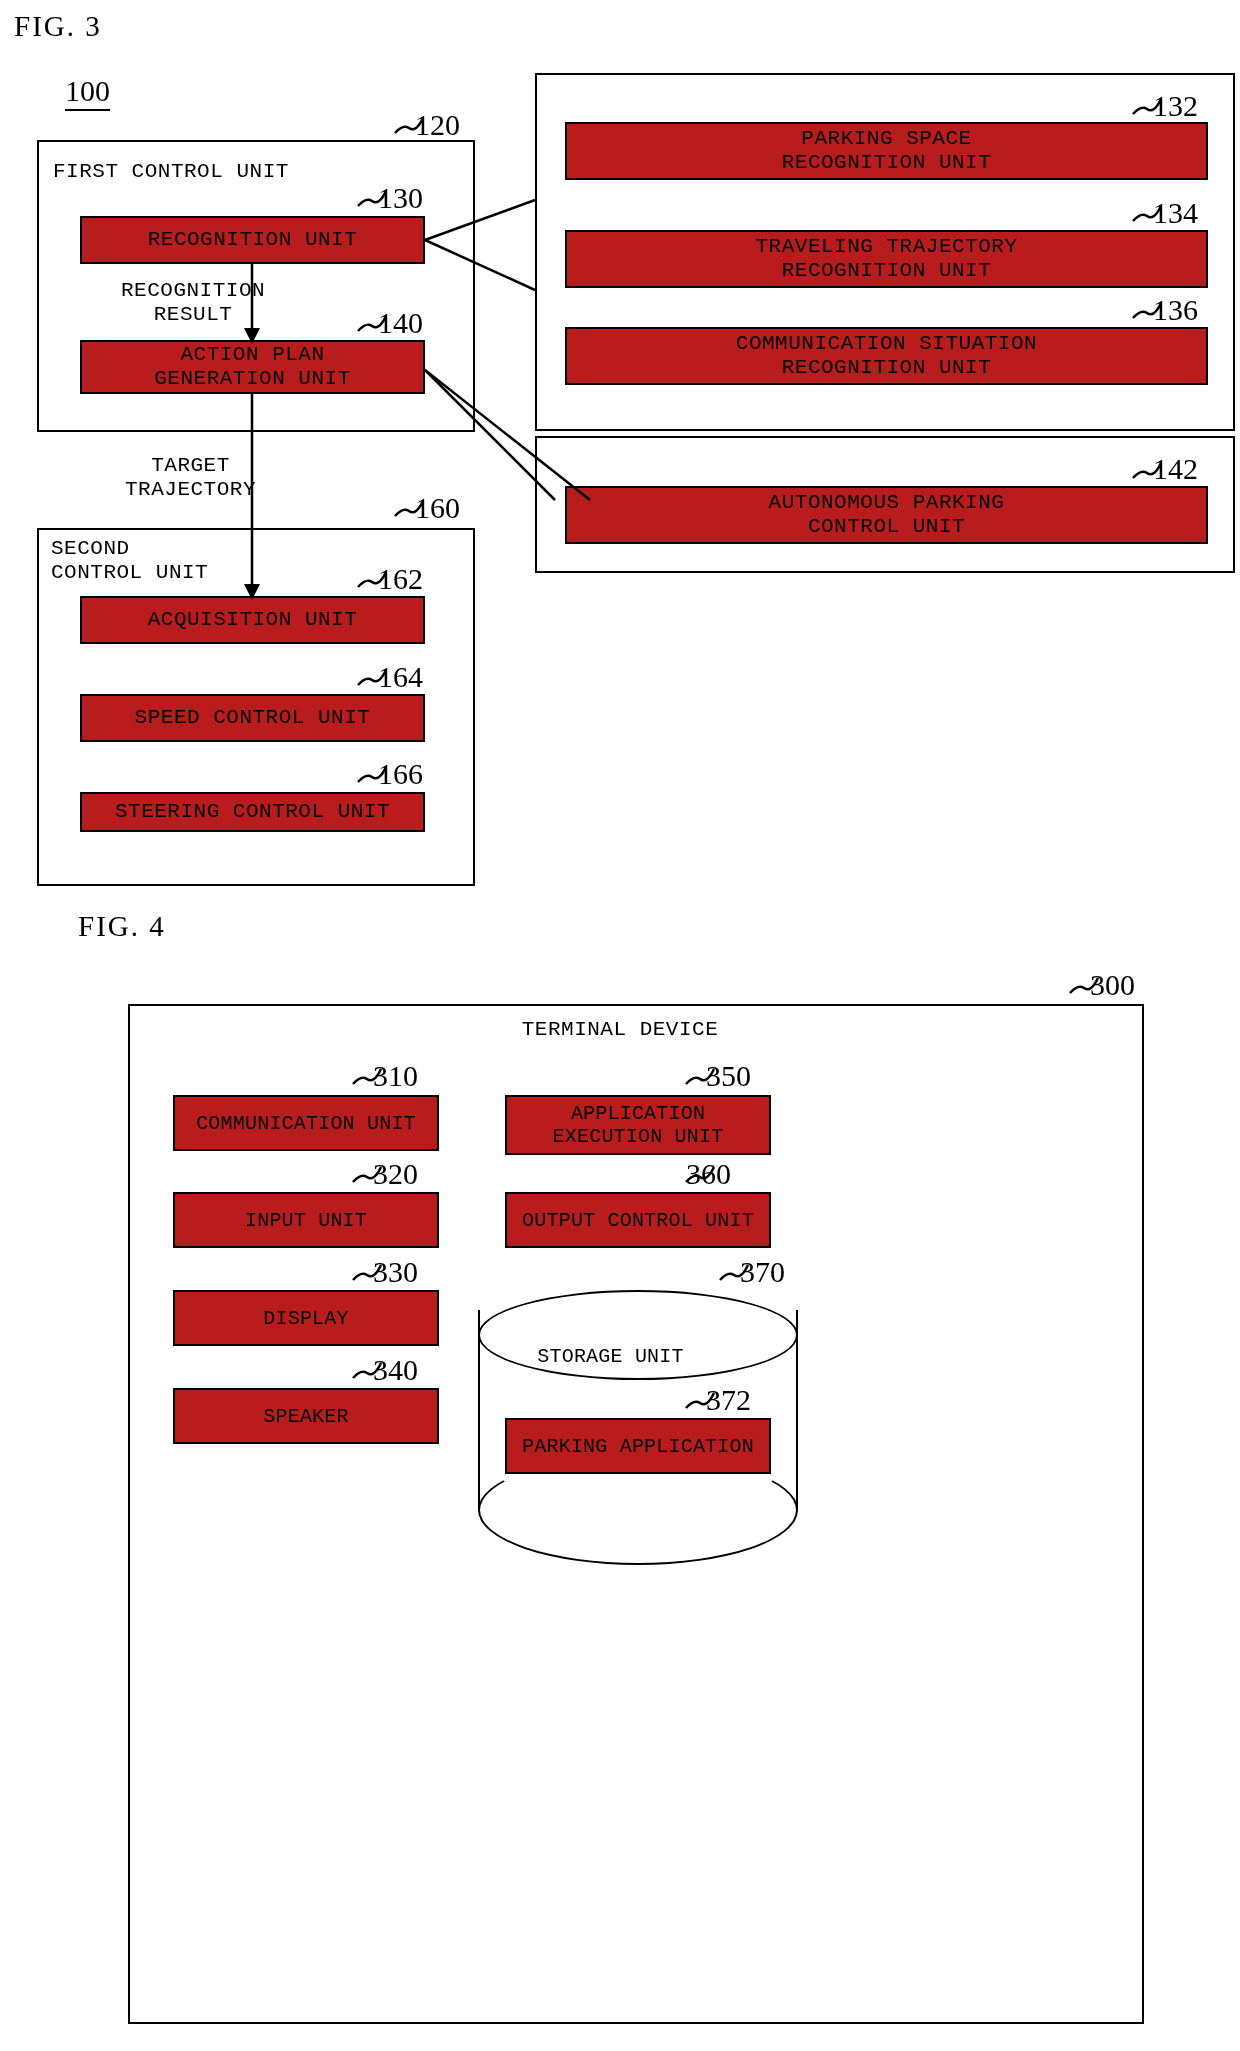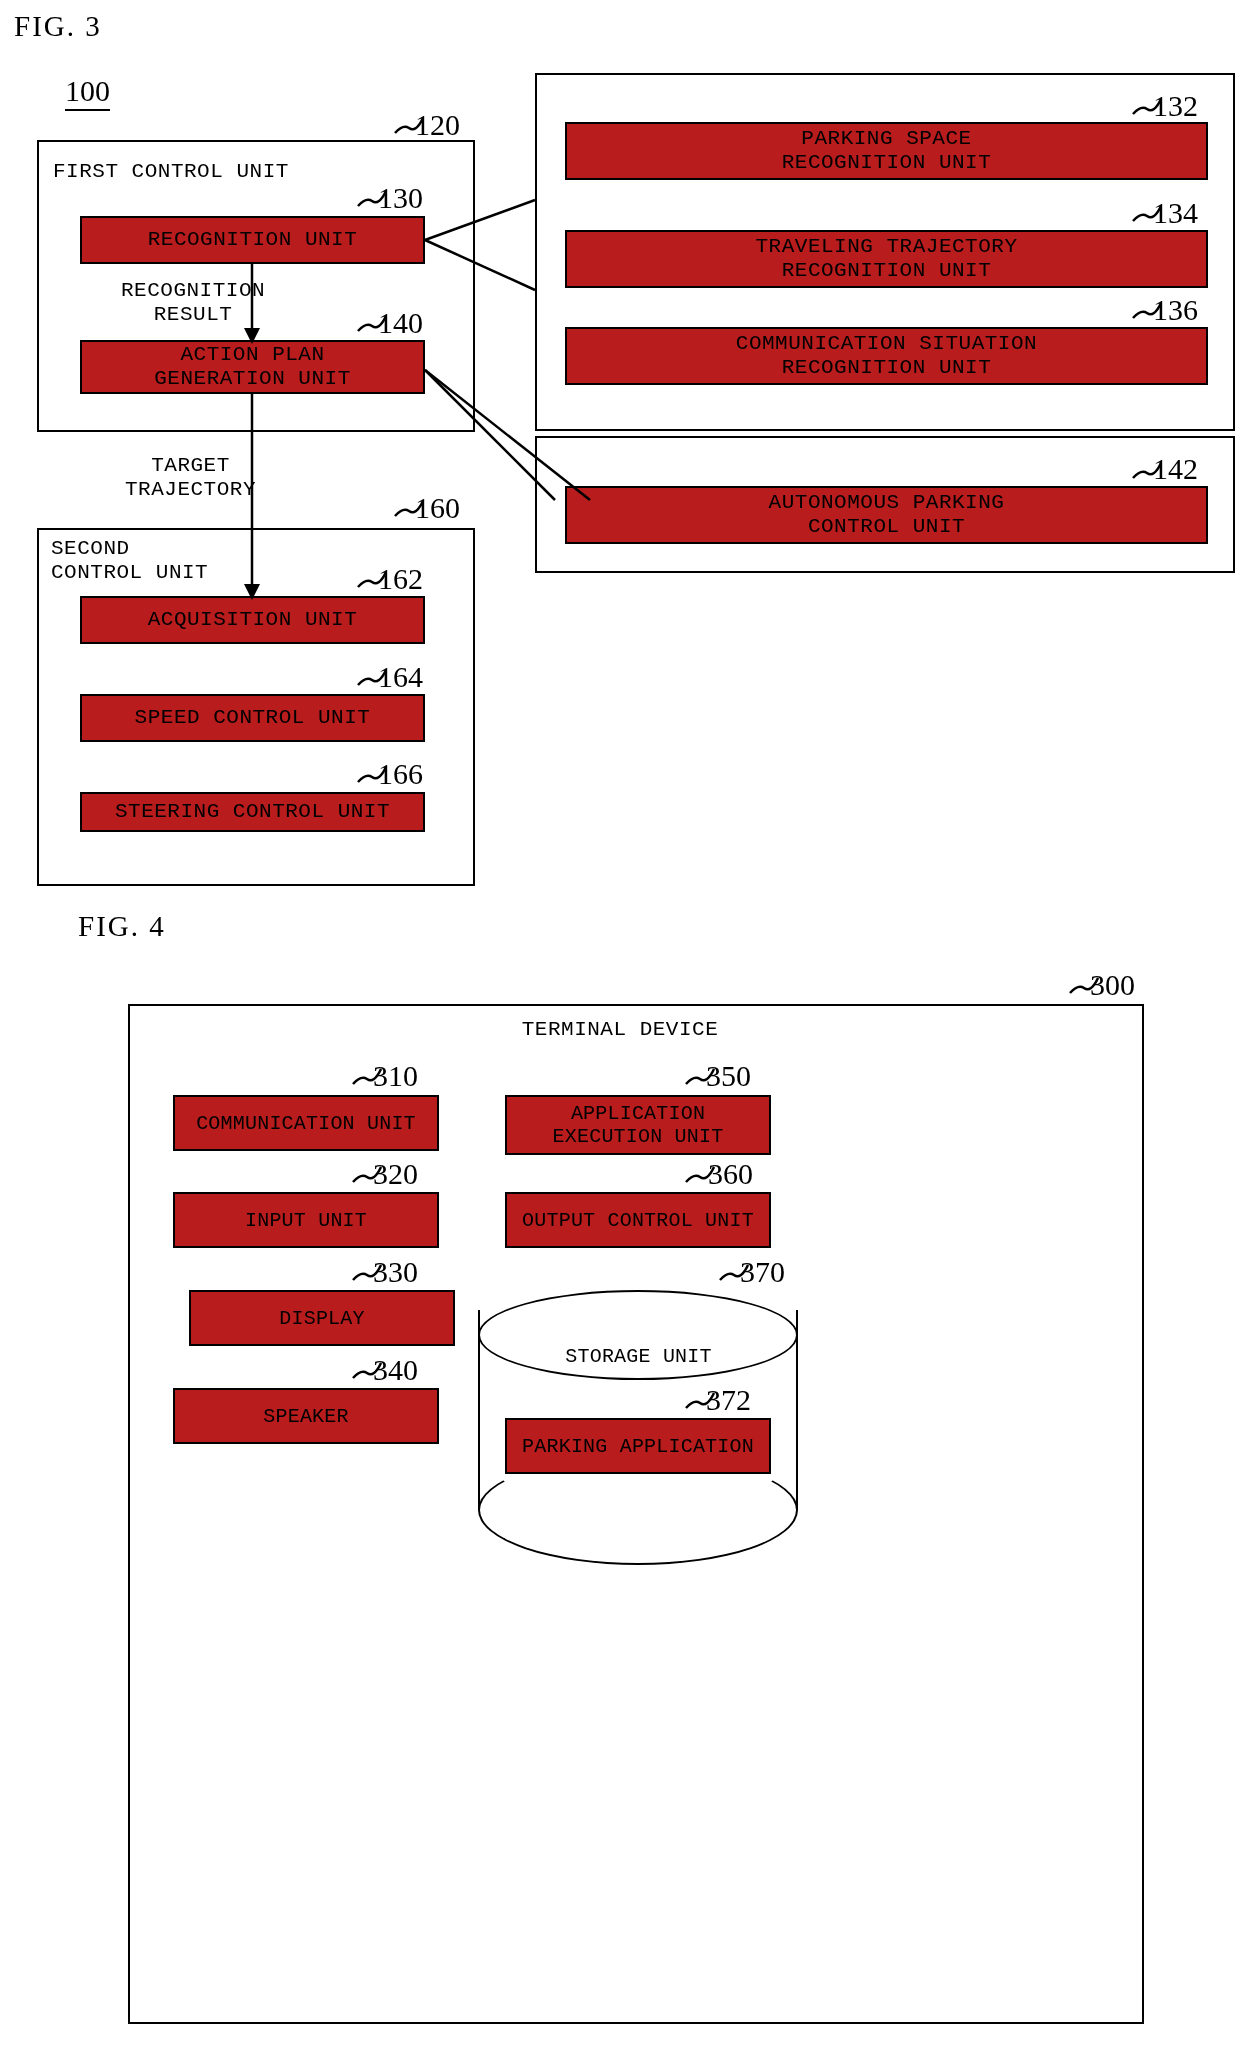--- a/index.html
+++ b/index.html
@@ -170,45 +170,45 @@
 <div class="box u-text-s" style="left:173px; top:1095px; width:266px; height:56px;">
   <span>COMMUNICATION UNIT</span>
 </div>
 <div class="ref" style="left:373px; top:1059px;">310</div>
 
 <div class="box u-text-s" style="left:173px; top:1192px; width:266px; height:56px;">
   <span>INPUT UNIT</span>
 </div>
 <div class="ref" style="left:373px; top:1157px;">320</div>
 
-<div class="box u-text-s" style="left:173px; top:1290px; width:266px; height:56px;margin-left:16px;">
+<div class="box u-text-s" style="left:173px; top:1290px; width:266px; height:56px;">
   <span>DISPLAY</span>
 </div>
 <div class="ref" style="left:373px; top:1255px;">330</div>
 
 <div class="box u-text-s" style="left:173px; top:1388px; width:266px; height:56px;">
   <span>SPEAKER</span>
 </div>
 <div class="ref" style="left:373px; top:1353px;">340</div>
 
 <div class="box u-text-s" style="left:505px; top:1095px; width:266px; height:60px; flex-direction:column;">
   <span style="white-space:pre; text-align:center;">APPLICATION
 EXECUTION UNIT</span>
 </div>
 <div class="ref" style="left:706px; top:1059px;">350</div>
 
 <div class="box u-text-s" style="left:505px; top:1192px; width:266px; height:56px;">
   <span>OUTPUT CONTROL UNIT</span>
 </div>
-<div class="ref" style="left:708px; top:1157px;">360</div>
+<div class="ref" style="left:686px; top:1157px;">360</div>
 
 <div class="cyl-body" style="left:478px; top:1310px; width:320px; height:200px;"></div>
 <div class="cyl-bot" style="left:478px; top:1455px; width:320px; height:110px;"></div>
 <div class="cyl-top" style="left:478px; top:1290px; width:320px; height:90px;"></div>
-<div class="lbl u-text-s" style="left:492px; top:1345px; width:293px; text-align:center;">STORAGE UNIT</div>
+<div class="lbl u-text-s" style="left:464px; top:1345px; width:293px; text-align:center;">STORAGE UNIT</div>
 <div class="ref" style="left:740px; top:1255px;">370</div>
 
 <div class="box u-text-s" style="left:505px; top:1418px; width:266px; height:56px;">
   <span>PARKING APPLICATION</span>
 </div>
 <div class="ref" style="left:706px; top:1383px;">372</div>
 
 <svg class="overlay" viewBox="0 0 1240 2051">
   <g stroke="#000" stroke-width="2.5" fill="none">
 

